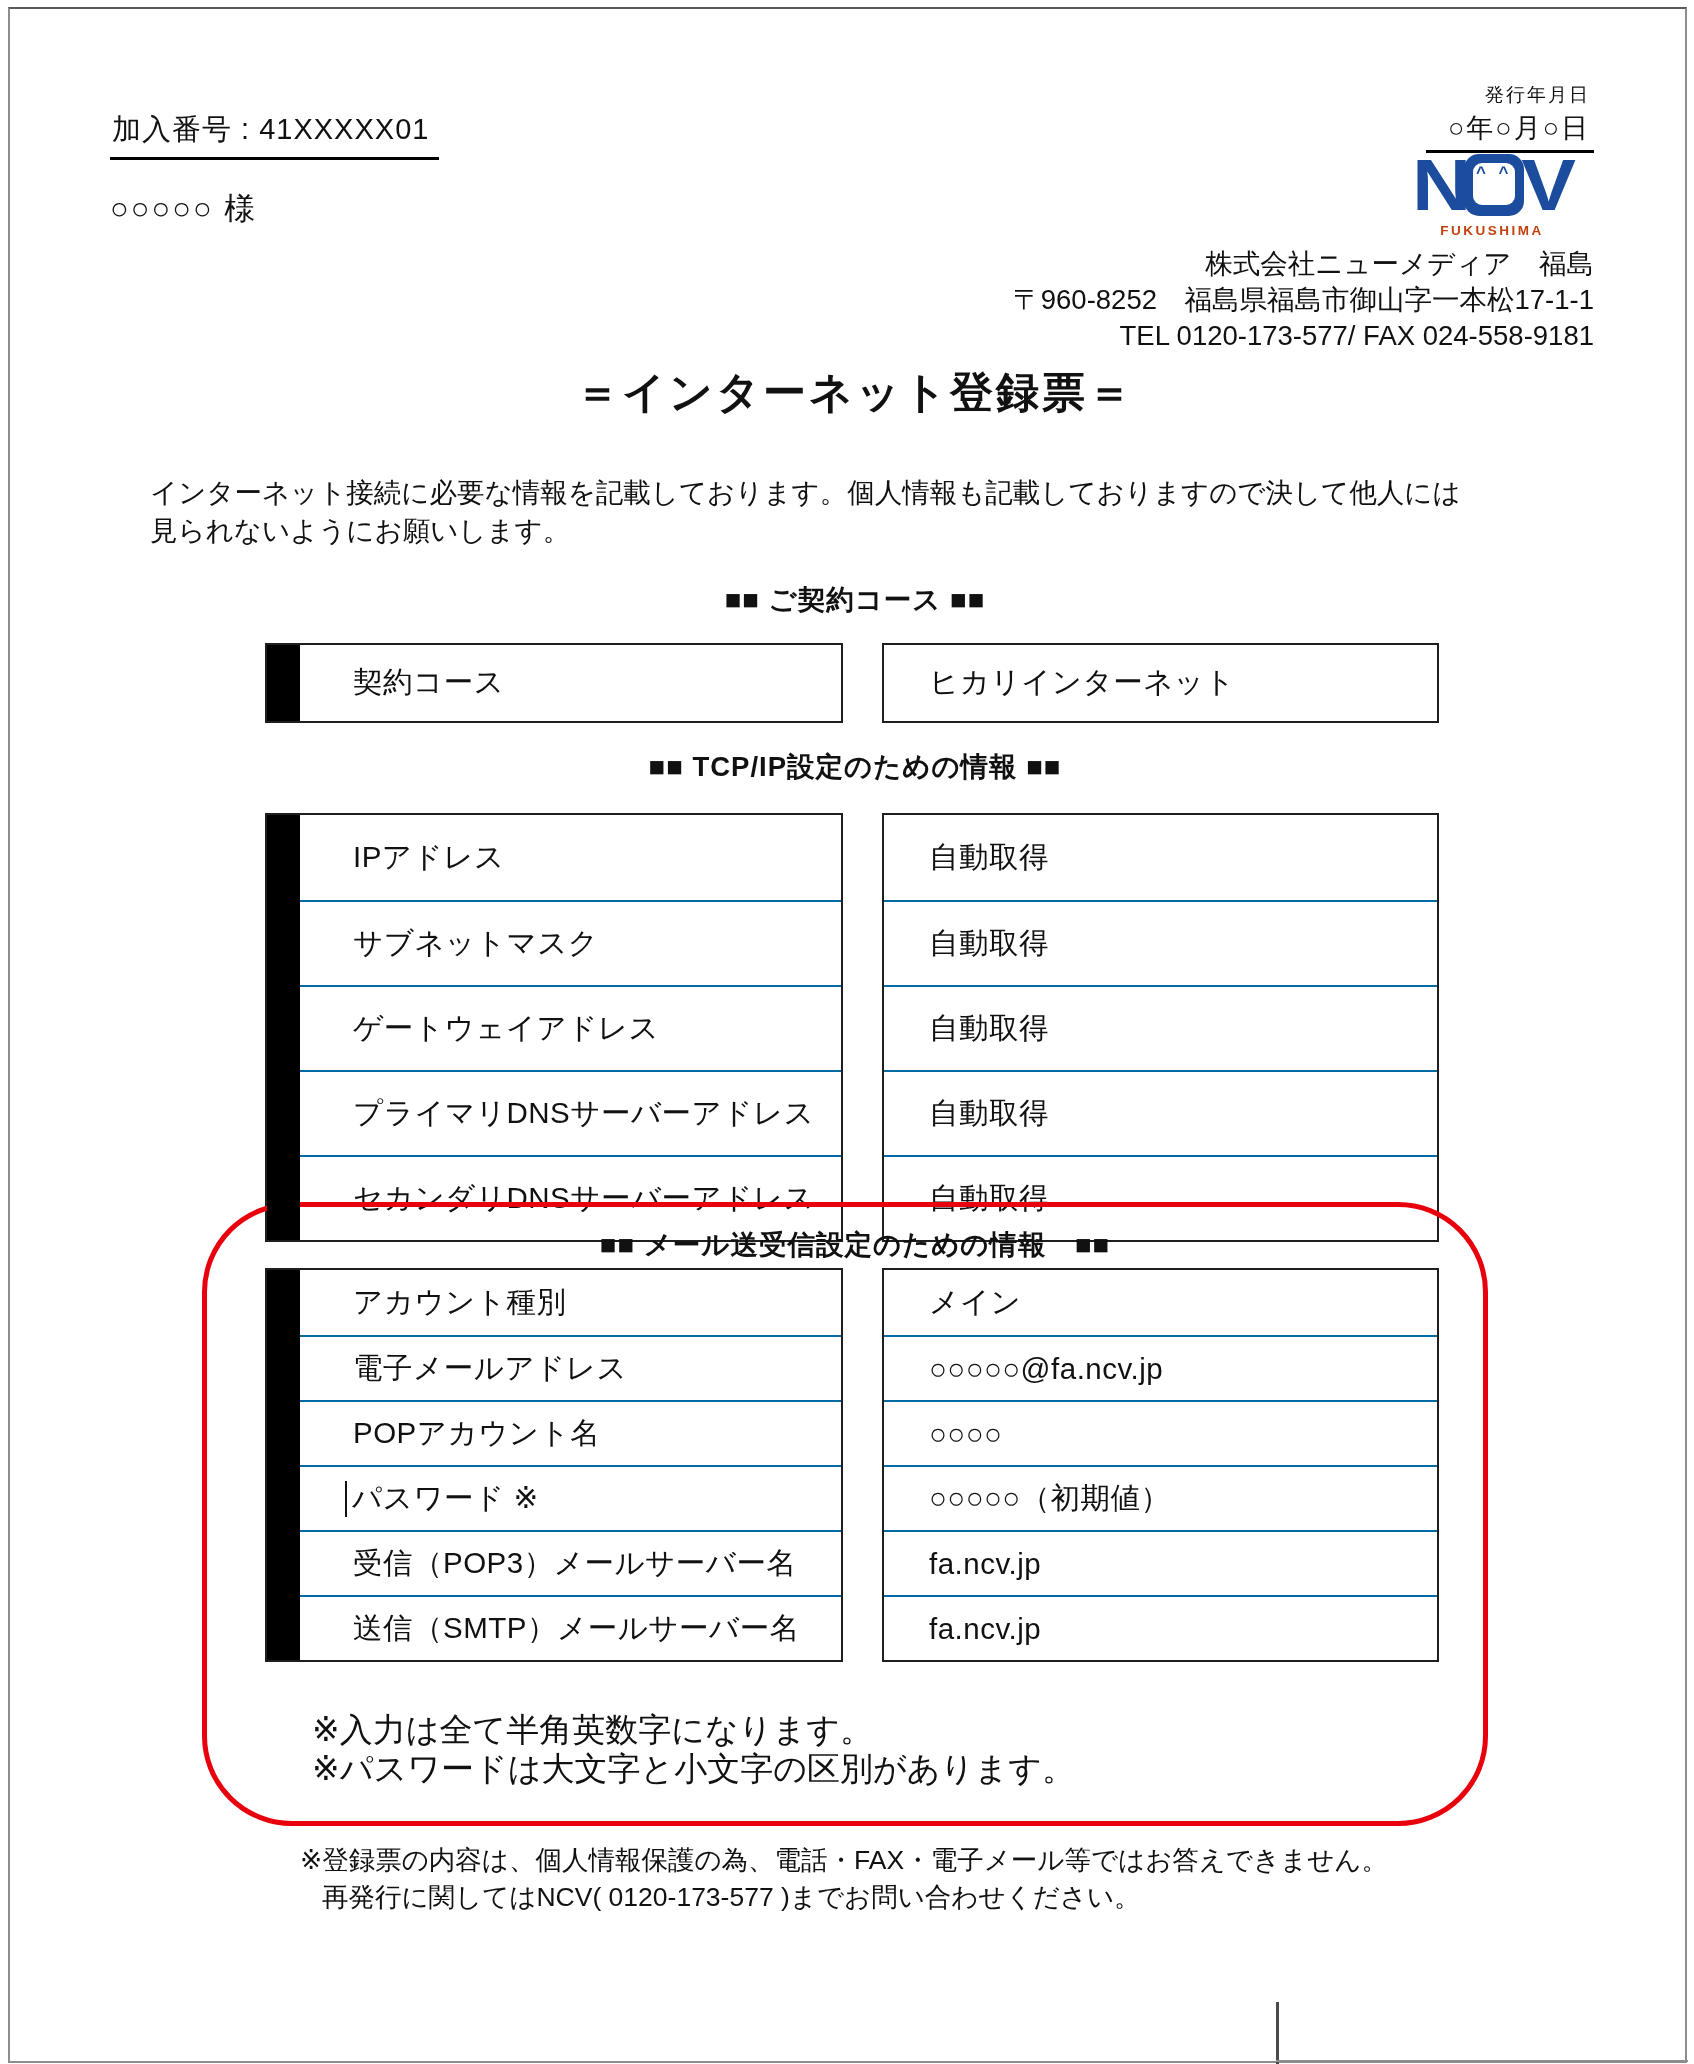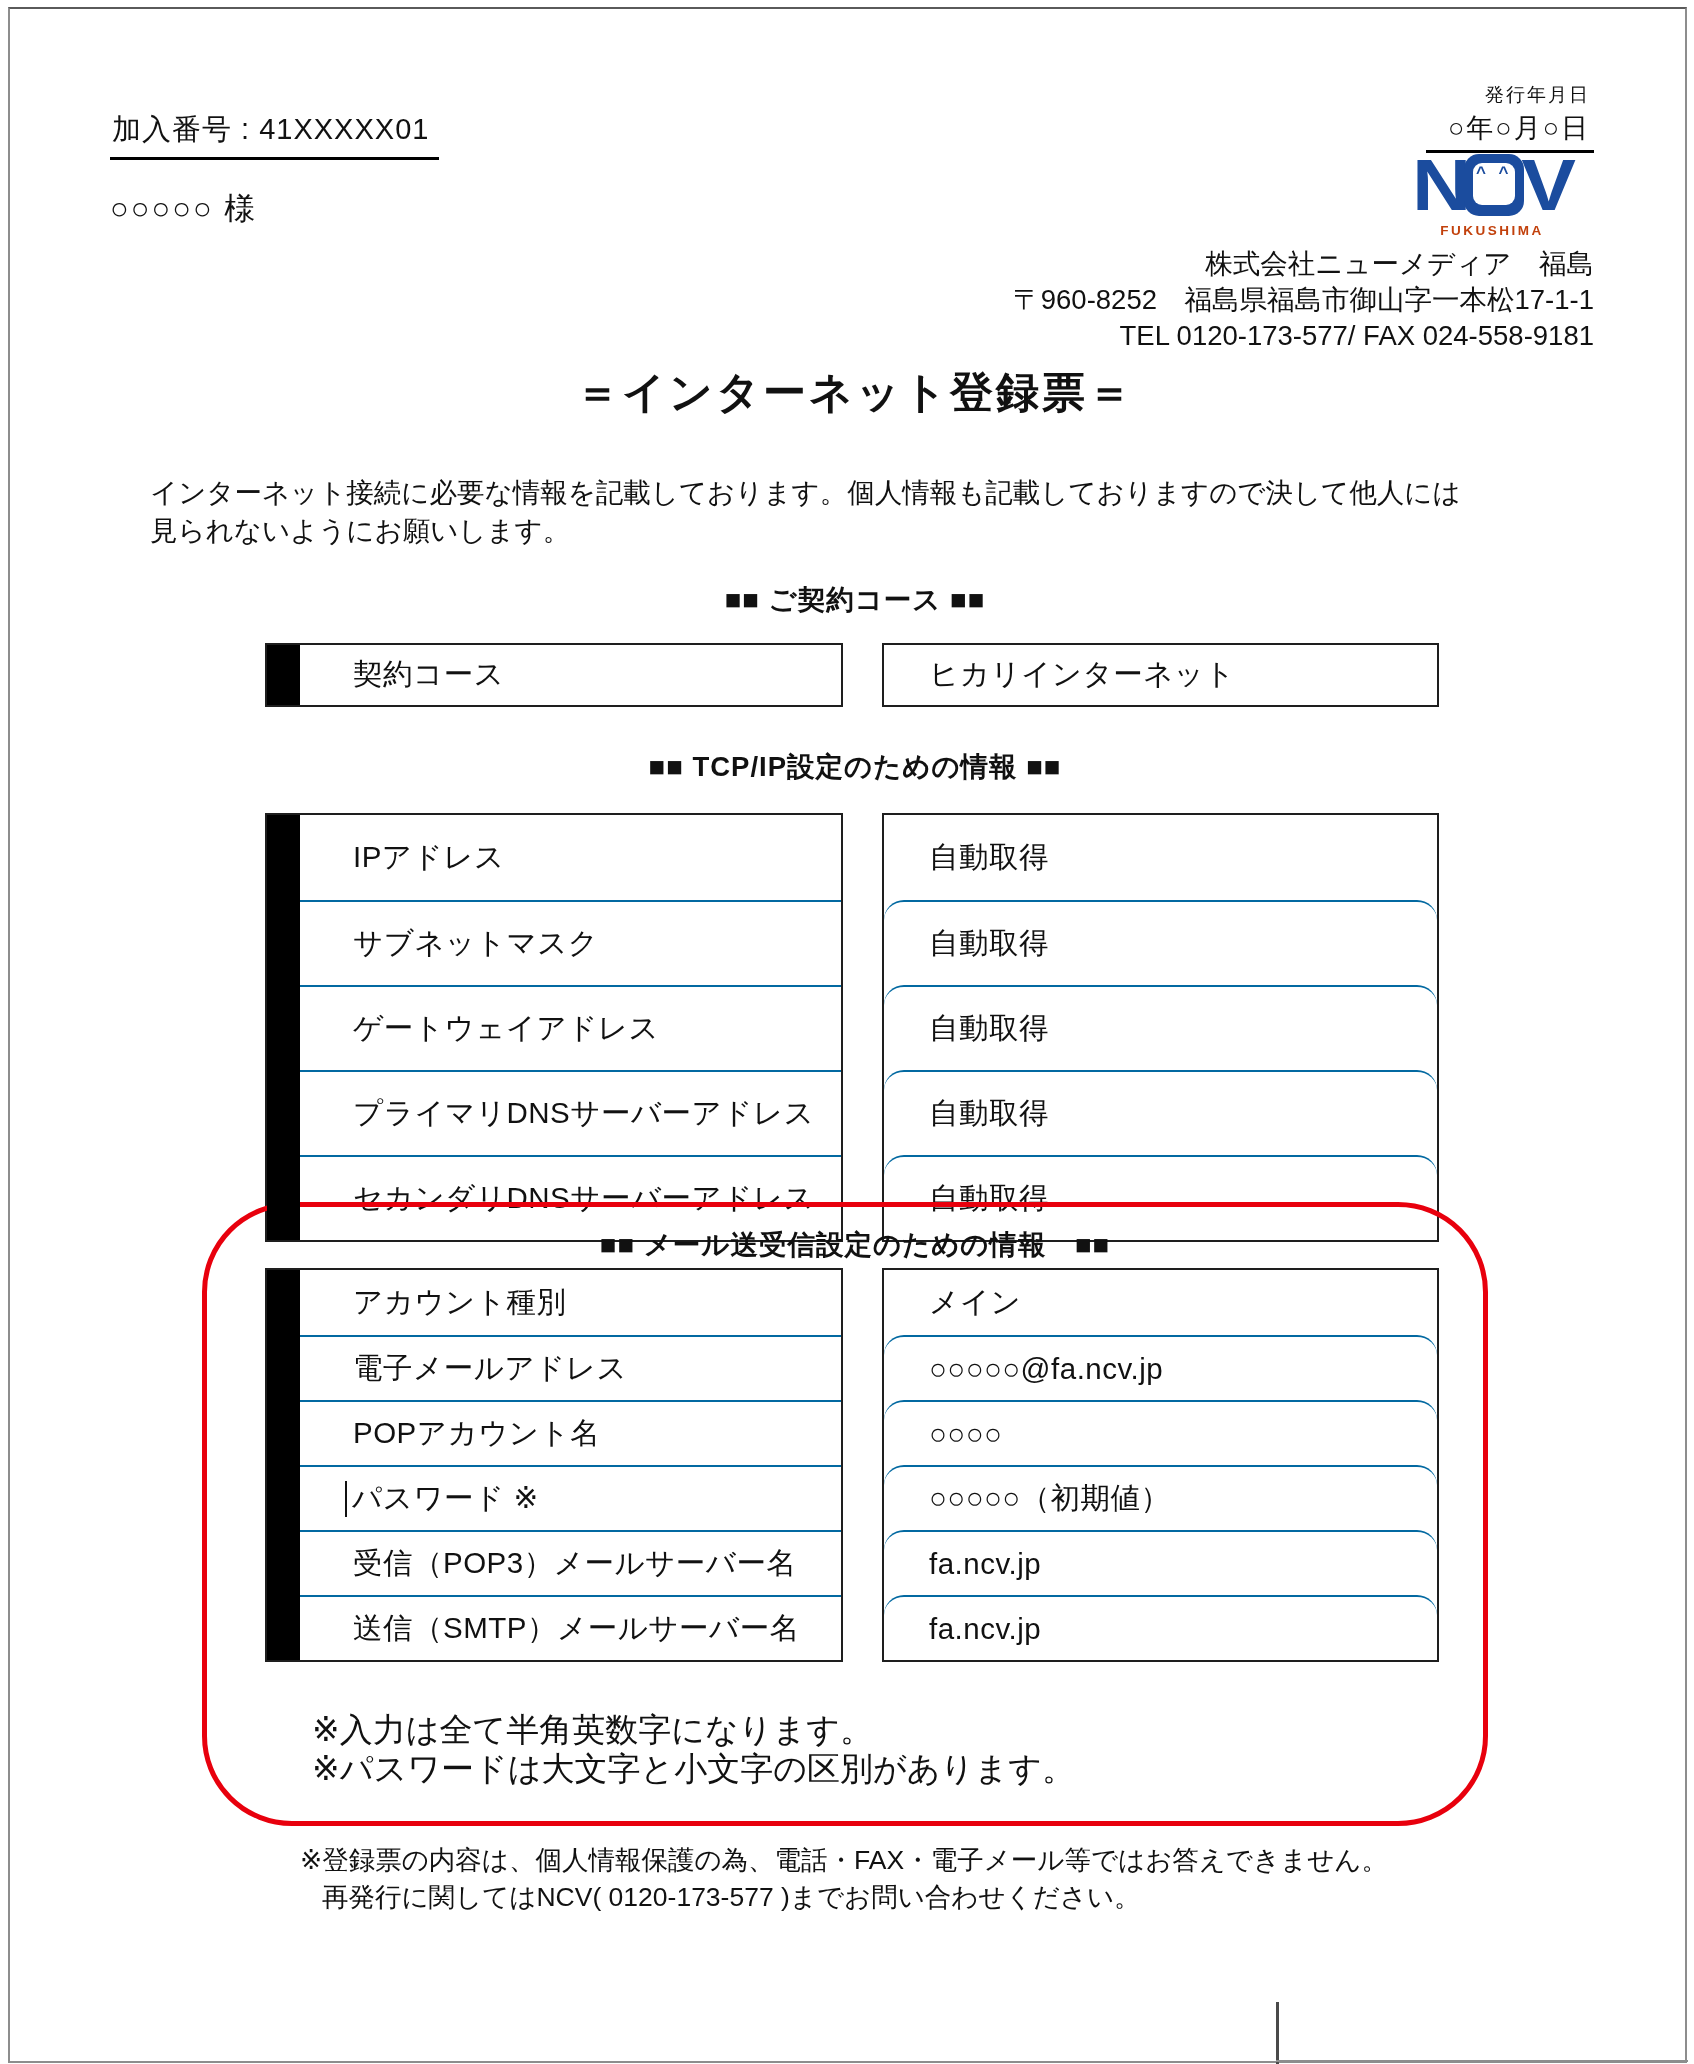--- a/index.html
+++ b/index.html
@@ -63,22 +63,22 @@
   .tbl { position:absolute; left:265px; display:flex; gap:39px; }
   .tbl-contract { top:643px; }
   .tbl-tcpip    { top:813px; }
   .tbl-mail     { top:1268px; }
   .col { border:2px solid #1e1e1e; background:#fff; }
   .col-left  { width:578px; position:relative; }
   .col-right { width:557px; }
   .cell { display:flex; align-items:center; font-size:29.5px; letter-spacing:0.5px; }
   .cell + .cell { border-top:2px solid #0369a1; }
   .col-left .cell  { padding-left:86px; }
-  .col-right .cell { padding-left:45px;border-radius:20px; }
-  .tbl-contract .cell { height:60px; }
+  .col-right .cell { padding-left:45px; }
+  .tbl-contract .cell { height:76px; }
   .tbl-tcpip .cell    { height:85px; }
   .tbl-mail .cell     { height:65px; }
   .blackbar { position:absolute; left:0; top:0; bottom:0; width:33px; background:#000; z-index:2; }
 
   .cursor-line { width:2px; height:36px; background:#111; margin-left:-8px; margin-right:5px; flex:0 0 auto; }
 
   .red-box {
     position:absolute; left:202px; top:1202px; width:1286px; height:624px;
     border:5px solid #e8000d; border-radius:90px; pointer-events:none;
   }

